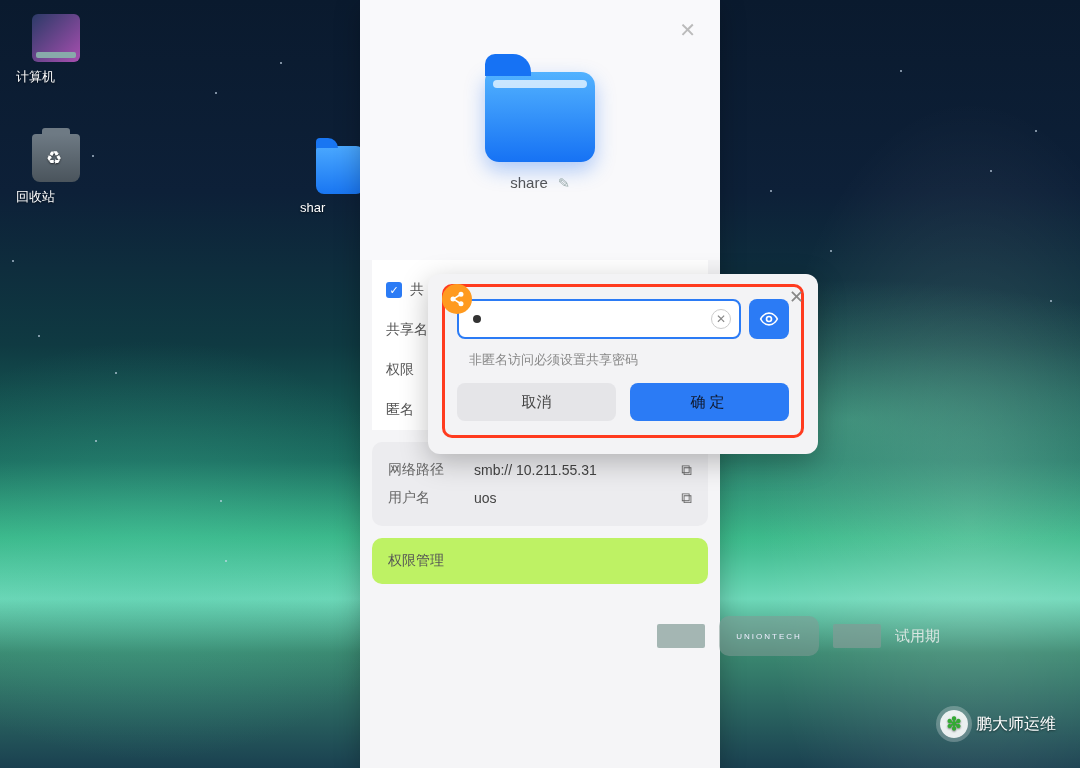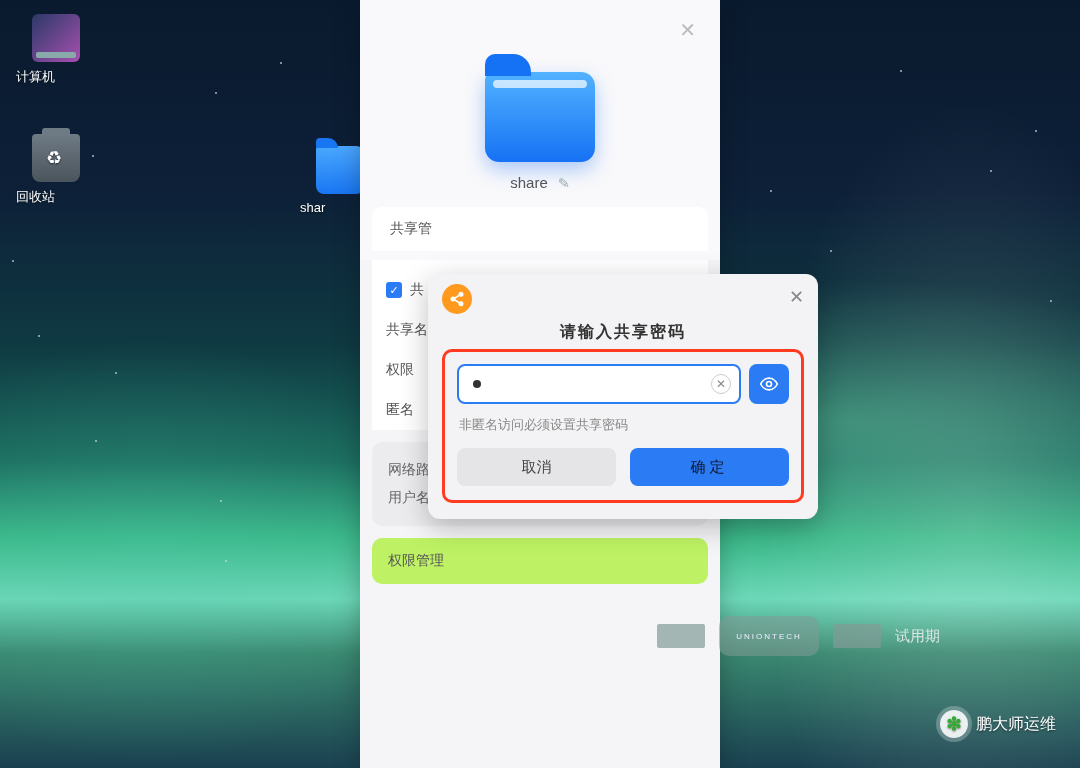--- a/index.html
+++ b/index.html
@@ -76,21 +76,21 @@
     .modal{position:absolute;left:428px;top:274px;width:390px;background:#f3f3f5;border-radius:12px;box-shadow:0 8px 28px rgba(0,0,0,.25);padding:12px 14px 16px}
     .modal .badge{position:absolute;left:14px;top:10px;width:30px;height:30px;border-radius:50%;background:#ff9a1f;display:flex;align-items:center;justify-content:center;color:#fff}
     .modal .mclose{position:absolute;right:14px;top:12px;color:#888;font-size:18px;cursor:pointer}
     .modal h3{text-align:center;font-size:16px;font-weight:600;color:#333;margin:36px 0 8px;letter-spacing:2px}
     .modal .highlight{border:3px solid #ff3b1f;border-radius:10px;padding:12px 12px 14px;margin-top:-2px}
     .pw-wrap{display:flex;gap:8px;align-items:center}
     .pw-field{flex:1;height:40px;border:2px solid #2b7bf5;background:#fff;border-radius:8px;display:flex;align-items:center;padding:0 8px 0 14px}
     .pw-dot{width:8px;height:8px;background:#333;border-radius:50%}
     .pw-clear{margin-left:auto;color:#888;border:1px solid #ccc;border-radius:50%;width:20px;height:20px;display:flex;align-items:center;justify-content:center;font-size:12px;cursor:pointer}
     .pw-eye{width:40px;height:40px;background:#2b7bf5;border-radius:8px;display:flex;align-items:center;justify-content:center;color:#fff;cursor:pointer}
-    .hint{color:#888;font-size:13px;margin:12px 2px 14px}
+    .hint{color:#888;font-size:13px;margin:12px 12px 14px}
     .btns{display:flex;gap:14px}
     .btn{flex:1;height:38px;border-radius:8px;display:flex;align-items:center;justify-content:center;font-size:15px;cursor:pointer}
     .btn.cancel{background:#e5e5e8;color:#444}
     .btn.ok{background:#2b7bf5;color:#0f172a;letter-spacing:4px}
 
     
     .wm{position:absolute;right:24px;bottom:30px;color:#fff;display:flex;align-items:center;gap:8px;font-size:16px;text-shadow:0 1px 2px rgba(0,0,0,.5)}
     .wm .wc{width:28px;height:28px;border-radius:50%;background:rgba(255,255,255,.9);color:#3a3;display:flex;align-items:center;justify-content:center;font-size:18px;font-weight:bold;box-shadow:0 0 0 4px rgba(255,255,255,.25)}
     .trial{position:absolute;right:140px;top:616px;color:#dbe7e3;font-size:15px;display:flex;align-items:center;gap:14px}
     .trial .box{width:48px;height:24px;background:rgba(130,155,150,.7);border-radius:2px}
@@ -131,23 +131,20 @@
 </div>
 
 <div class="panel">
   <div class="panel-head">
     <span class="close">✕</span>
     <div class="folder-big"></div>
     <div class="folder-name">
       <span>share</span>
       <span class="pencil">✎</span>
     </div>
-    <div class="tabbar">
-      <span>共享管</span>
-    </div>
   </div>
 
   <div class="form-rows">
     <div class="row">
       <span class="chk">✓</span>
       <span class="lab">共</span>
     </div>
     <div class="row">
         <span class="lab">共享名</span>
       </div>
@@ -182,21 +179,20 @@
   <div class="badge">
     <svg width="16" height="16" viewBox="0 0 24 24" fill="none" stroke="#fff" stroke-width="2.5">
       <circle cx="6" cy="12" r="2.5" fill="#fff"></circle>
         <circle cx="18" cy="5" r="2.5" fill="#fff"></circle>
         <circle cx="18" cy="19" r="2.5" fill="#fff"></circle>
       <line x1="8" y1="11" x2="16" y2="6"></line>
         <line x1="8" y1="13" x2="16" y2="18"></line>
     </svg>
   </div>
   <span class="mclose">✕</span>
-  <h3>请输入共享密码</h3>
   <div class="highlight">
     <div class="pw-wrap">
       <div class="pw-field">
         <span class="pw-dot"></span>
         <span class="pw-clear">✕</span>
       </div>
       <div class="pw-eye">
         <svg width="20" height="20" viewBox="0 0 24 24" fill="none" stroke="#fff" stroke-width="2">
           <path d="M2 12s3.5-7 10-7 10 7 10 7-3.5 7-10 7S2 12 2 12z"></path>
             <circle cx="12" cy="12" r="3"></circle>

